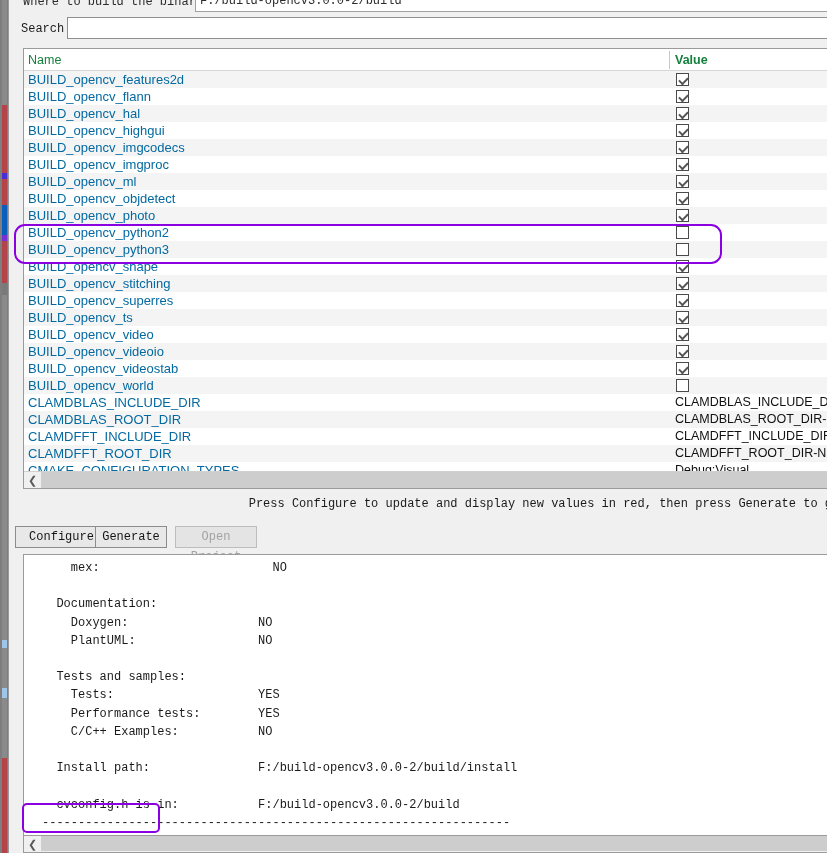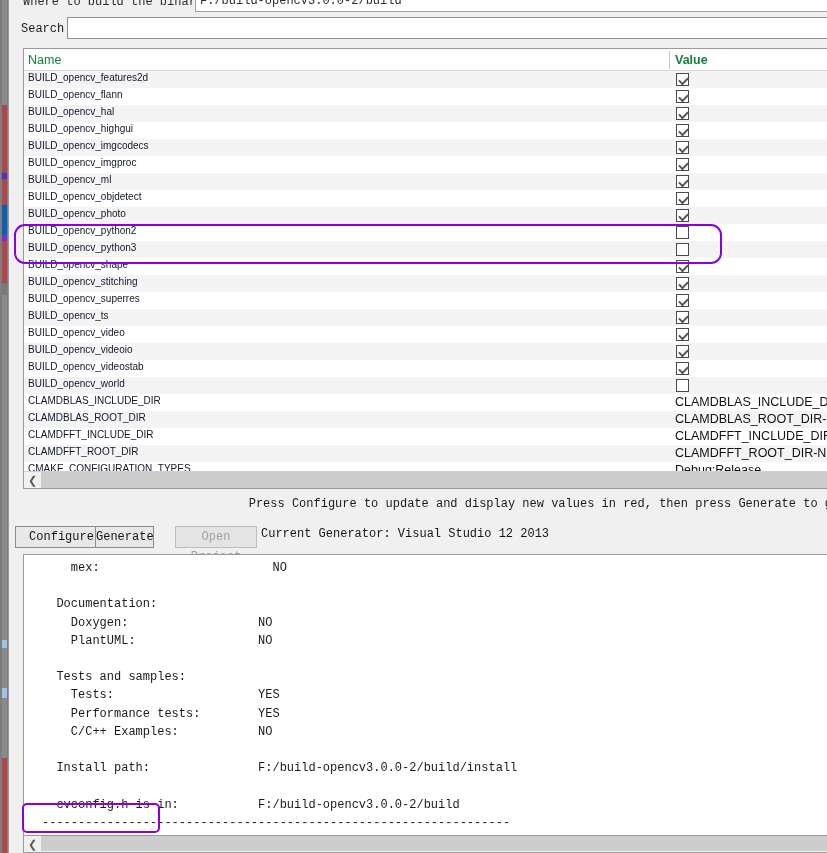--- a/index.html
+++ b/index.html
@@ -81,22 +81,22 @@
   .th-name { left:4px; }
   .th-value { left:651px;font-weight:bold; }
   .head-div { position:absolute; left:645px; top:2px; width:1px; height:18px; background:#c8c8c8; }
 
   .tree-rows { position:relative; }
   .trow { position:relative; height:17px; width:100%; }
   .trow.alt { background:#f4f4f4; }
   .trow.plain { background:#ffffff; }
   .trow .nm {
     position:absolute; left:4px; top:1px;
-    font-family:"Liberation Sans", sans-serif; font-size:10px;
-    color:#0f172a; white-space:nowrap;
+    font-family:"Liberation Sans", sans-serif; font-size:13px;
+    color:#0369a1; white-space:nowrap;
   }
   .trow .vl {
     position:absolute; left:651px; top:1px;
     font-family:"Liberation Sans", sans-serif; font-size:12.5px;
     color:#111; white-space:nowrap;
   }
   .cbx {
     position:absolute; left:652px; top:2px;
     width:13px; height:13px; box-sizing:border-box;
     background:#ffffff; border:1px solid #4a4a4a;
@@ -135,21 +135,21 @@
   
   .btnbar { position:absolute; left:0; top:526px; width:819px; height:24px; }
   .btn {
     position:absolute; top:0; height:22px;
     background:#e8e8e8; border:1px solid #8c8c8c; box-sizing:border-box;
     font-family:"Liberation Mono", monospace; font-size:12px; color:#151515;
     text-align:center; line-height:20px; cursor:default;
   }
   .btn.disabled { color:#a3a3a3; background:#e4e4e4; border-color:#bdbdbd; }
   #btn-configure { left:6px;  width:93px; }
-  #btn-generate  { left:86px; width:59px; }
+  #btn-generate  { left:86px; width:72px; }
   #btn-openproj  { left:166px; width:82px; }
   .gen-label {
     position:absolute; left:252px; top:1px;
     font-family:"Liberation Mono", monospace; font-size:12px; color:#151515;
     white-space:nowrap;
   }
 
   
   .console {
     position:absolute; left:14px; top:554px; width:813px; height:282px;
@@ -309,38 +309,37 @@
           <div class="trow plain">
             <div class="nm">CLAMDFFT_INCLUDE_DIR</div>
             <div class="vl">CLAMDFFT_INCLUDE_DIR-N</div>
           </div>
           <div class="trow alt">
             <div class="nm">CLAMDFFT_ROOT_DIR</div>
             <div class="vl">CLAMDFFT_ROOT_DIR-NOTF</div>
           </div>
           <div class="trow plain">
             <div class="nm">CMAKE_CONFIGURATION_TYPES</div>
-            <div class="vl">Debug;Release</div>
+            <div class="vl">Debug;Visual</div>
           </div>
         </div>
       <div class="tree-hsb">
         <div class="hsb-left">❮</div>
         <div class="hsb-track"></div>
       </div>
     </div>
 
     <div class="hint">
       <span>Press Configure to update and display new values in red, then press Generate to g</span>
     </div>
 
     <div class="btnbar">
       <div class="btn" id="btn-configure">Configure</div>
       <div class="btn" id="btn-generate">Generate</div>
       <div class="btn disabled" id="btn-openproj">Open Project</div>
-      <div class="gen-label">Current Generator: Visual Studio 12 2013</div>
     </div>
 
     <div class="console">
       <pre>    mex:                        NO
 
   Documentation:
     Doxygen:                  NO
     PlantUML:                 NO
 
   Tests and samples:

